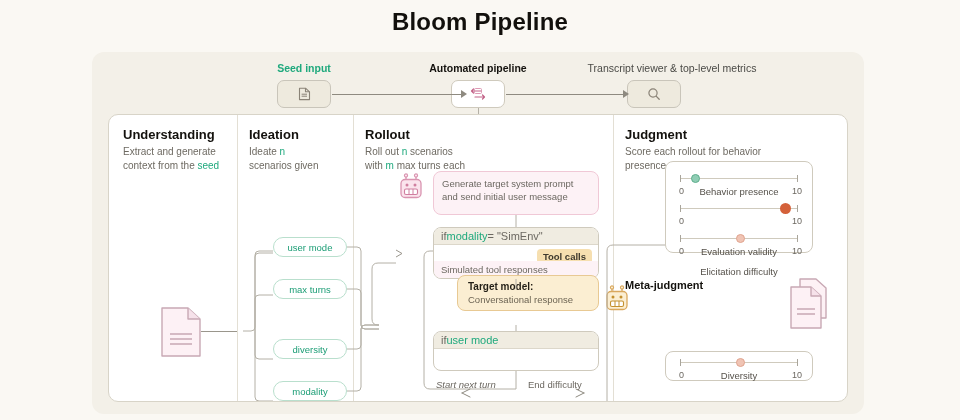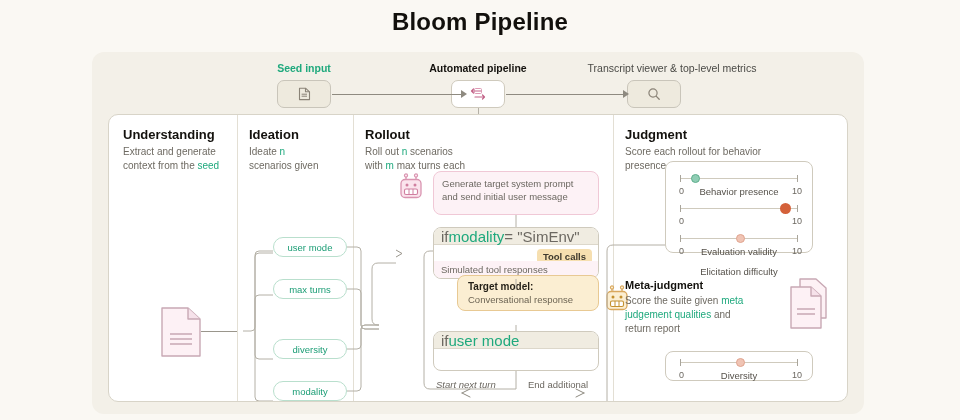--- a/index.html
+++ b/index.html
@@ -82,21 +82,21 @@
   .bloom-box {
     border: 1px solid #f0c8d6; background: #fdf2f6;
     padding: 6px 8px;
   }
   .bloom-box .bt { font-size: 10px; font-weight: bold; color: #1b1914; margin-bottom: 2px; }
   .bloom-box .bd { font-size: 9.5px; color: #6c6861; line-height: 1.35; }
 
   .simbox { border: 1px solid #cfcabd; background: #fff; overflow: hidden; }
   .simhead {
     height: 17px; background: #f0ece1; border-bottom: 1px solid #dcd7ca;
-    font-size: 15px; color: #6c6861; display: flex; align-items: center; padding-left: 7px;
+    font-size: 11px; color: #6c6861; display: flex; align-items: center; padding-left: 7px;
   }
   .tool-badge {
     position: absolute; right: 6px; top: 21px;
     background: #f6dfb0; border-radius: 4px; padding: 2px 6px;
     font-size: 9.5px; color: #3f3a2e; font-weight: bold;
   }
   .sim-resp {
     position: absolute; left: 0; bottom: 0; width: 100%; height: 17px;
     background: #fdf2f6; display: flex; align-items: center; padding-left: 7px;
     font-size: 9.5px; color: #6c6861;
@@ -285,21 +285,21 @@
         <path d="M331,278 l8,-4 M331,278 l8,4" fill="none" stroke="#8e8a80" stroke-width="1" stroke-linecap="round" transform="translate(22,0)"></path>
         <path d="M475,278 l-8,-4 M475,278 l-8,4" fill="none" stroke="#8e8a80" stroke-width="1" stroke-linecap="round" transform="translate(0,0)"></path>
 
         <path d="M407,274 h86 q6,0 6,-6 v-120 q0,-6 6,-6 h-2" fill="none" stroke="#b4b0a6" stroke-width="1" style="display:none"></path>
         <path d="M490,230 h14 q6,0 6,-6 v-78 q0,-6 6,-6 h-4" fill="none" stroke="#b4b0a6" stroke-width="1" style="display:none"></path>
         <path d="M498,290 v-154 q0,-6 6,-6 h58" fill="none" stroke="#b4b0a6" stroke-width="1"></path>
         <path d="M556,130 l7,-3.5 l-7,-3.5" fill="none" stroke="#8e8a80" stroke-width="1"></path>
       </svg>
 
       <div class="loop-label" style="left:327px; top:264px;font-style:italic;">Start next turn</div>
-      <div class="loop-label" style="left:419px; top:264px;">End additional</div>
+      <div class="loop-label" style="left:419px; top:264px;">End difficulty</div>
 
       <div class="sliderbox" style="left:556px; top:46px; width:148px; height:92px;">
 
         <div class="srow" style="top:10px; height:26px;">
           <div class="strack" style="left:14px; right:14px; top:6px;"></div>
           <div class="scap" style="left:14px; top:3px;"></div>
           <div class="scap" style="right:14px; top:3px;"></div>
           <div class="sdot" id="d0" style="top: 2px; background: rgb(143, 205, 180); border: 1.5px solid rgb(95, 174, 141); left: 29.6px;"></div>
           <div class="snum" style="left:13px; top:14px;">0</div>
           <div class="slab" style="top:14px;">Behavior presence</div>
@@ -322,21 +322,20 @@
           <div class="scap" style="right:14px; top:3px;"></div>
           <div class="sdot" id="d2" style="top: 2px; background: rgb(240, 196, 180); border: 1px solid rgb(224, 164, 143); left: 74px;"></div>
           <div class="snum" style="left:13px; top:14px;">0</div>
           <div class="slab" style="top:14px;">Evaluation validity</div>
           <div class="snum" style="right:10px; top:14px;">10</div>
         </div>
       </div>
 
       <div class="meta" style="position:absolute; left:516px; top:164px; width:160px;">
         <h3>Meta-judgment</h3>
-        <p><span>Score the suite given </span><span class="g">meta</span><br><span class="g">judgement qualities</span><span> and</span><br><span>return report</span></p>
       </div>
 
       <svg class="robot" style="left:678px; top:162px;" width="46" height="54" viewBox="0 0 46 54">
         <path d="M13,2 h16 l10,9 v30 h-26 z" fill="#fdf1f5" stroke="#c8a8b4" stroke-width="1.4" stroke-linejoin="round"></path>
         <path d="M4,10 h20 l10,9 v32 h-30 z" fill="#fdf1f5" stroke="#c8a8b4" stroke-width="1.4" stroke-linejoin="round"></path>
         <path d="M24,10 v9 h10" fill="#f6e2ea" stroke="#c8a8b4" stroke-width="1.4" stroke-linejoin="round"></path>
         <path d="M10,32 h18 M10,37 h18" stroke="#c8a8b4" stroke-width="1.3"></path>
       </svg>
 
       <div class="sliderbox" style="left:556px; top:236px; width:148px; height:30px;">

